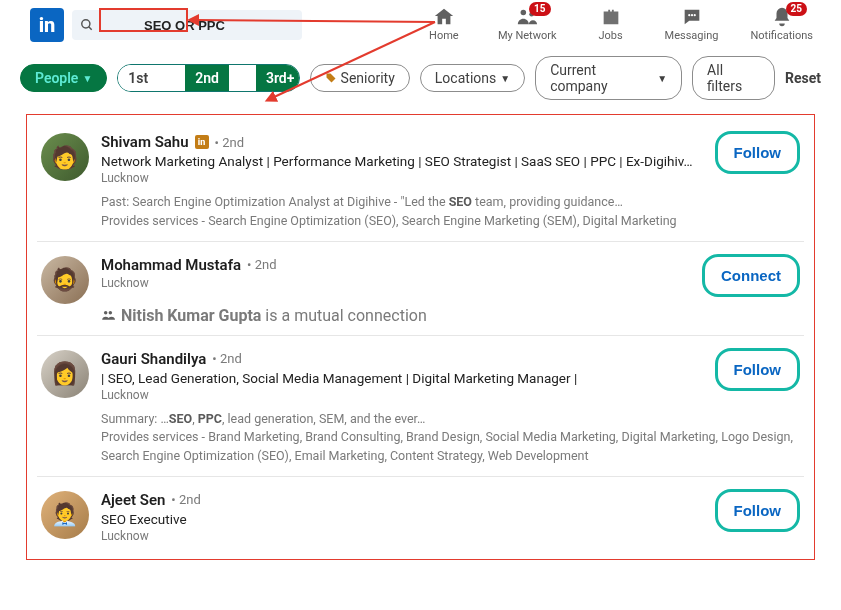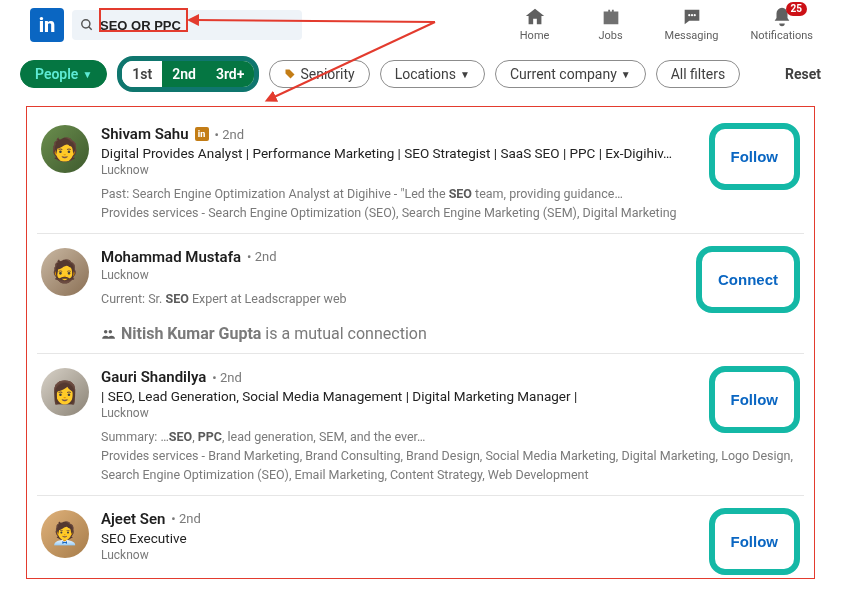--- a/index.html
+++ b/index.html
@@ -1,54 +1,54 @@
 <!DOCTYPE html>
 <html><head>
 <meta charset="utf-8">
 <style>
   * { box-sizing: border-box; margin: 0; padding: 0; }
   body { font-family: -apple-system, BlinkMacSystemFont, "Segoe UI", Roboto, Helvetica, Arial, sans-serif; width: 841px; height: 610px; background: #fff; overflow: hidden; position: relative; }
   
   .topbar { display: flex; align-items: center; padding: 8px 24px 6px 30px; gap: 8px; position: relative; }
   .logo { width: 34px; height: 34px; background: #0A66C2; color: #fff; display: flex; align-items: center; justify-content: center; border-radius: 4px; font-weight: 800; font-size: 20px; }
-  .searchbox { display: flex; align-items: center; background: #EEF3F8; border-radius: 4px; padding: 4px 8px; width: 230px; height: 30px; }
+  .searchbox { display: flex; align-items: center; background: #EEF3F8; border-radius: 4px; padding: 4px 8px; width: 230px; height: 30px; gap: 44px; }
   .searchbox svg { flex-shrink: 0; }
   .searchbox input { border: none; background: transparent; outline: none; font-size: 13px; width: 100%; padding-left: 6px; color: #222; font-weight: 600; }
   .search-outline { position:absolute; border:2px solid #E33B2E; pointer-events:none; }
   
   .navicons { position: absolute; right: 28px; top: 6px; display: flex; gap: 32px; align-items: flex-start; }
   .navicon { display: flex; flex-direction: column; align-items: center; font-size: 11px; color: #606060; position: relative; cursor: pointer; min-width: 44px; }
   .navicon svg { margin-bottom: 1px; }
   .badge { position: absolute; top: -4px; right: 6px; background: #CC1016; color: #fff; font-size: 10px; font-weight: 700; border-radius: 9px; padding: 1px 5px; line-height: 12px; }
   
   .filterbar { display: flex; align-items: center; padding: 8px 20px; gap: 10px; }
   .pill { border: 1px solid #8c8c8c; border-radius: 16px; padding: 5px 14px; font-size: 14px; color: #404040; background: #fff; cursor: pointer; display:flex; align-items:center; gap:4px;}
   .pill.dark { background: #057642; border-color: #057642; color: #5eead4; font-weight: 600; }
   .caret { font-size: 10px; }
-  .conn-seg { display: flex; border: 5px solid #0f766e; border-radius: 16px; overflow: hidden; }
+  .conn-seg { display: flex; border: 1px solid #0f766e; border-radius: 16px; overflow: hidden; gap: 27px; }
   .seg { padding: 5px 10px; font-size: 14px; color: #404040; background:#fff; font-weight:600;}
   .seg.on { background: #057642; color: #fff; }
   .reset { margin-left: auto; font-size: 14px; color: #404040; cursor:pointer;font-weight:bold; }
   
   .results-wrap { padding: 0 26px; margin-top: 6px; }
   .results-frame { border: 1.5px solid #E33B2E; padding: 4px 10px 6px 10px; }
   .result { display:flex; padding: 14px 4px 10px 4px; border-bottom:1px solid #e6e6e6; gap: 12px; position:relative;}
   .result:last-child { border-bottom:none; }
   .avatar { width: 48px; height: 48px; border-radius: 50%; background: #d0c5b8; flex-shrink:0; overflow:hidden; display:flex; align-items:center; justify-content:center; font-size:22px; color:#7a6a55;}
   .info { flex:1 1 auto; min-width:0; }
   .nameline { display:flex; align-items:center; gap:6px;}
   .name { font-size: 15px; font-weight: 600; color: #1e1e1e; }
   .in-premium { width:14px; height:14px; background:#C37D16; border-radius:2px; display:inline-flex; align-items:center; justify-content:center; color:#fff; font-size:9px; font-weight:800;}
   .degree { font-size: 13px; color: #7a7a7a; }
   .headline { font-size: 13.5px; color: #222; margin-top: 2px; white-space: nowrap; overflow:hidden; text-overflow:ellipsis; }
   .loc { font-size: 12px; color: #7a7a7a; margin-top: 2px; }
   .extra { font-size: 12.5px; color: #7a7a7a; margin-top: 8px; line-height:1.5;}
   .extra strong { color:#5a5a5a; font-weight:700; }
   .mutual { display:flex; align-items:center; gap:6px; font-size:16px; color:#7a7a7a; margin-top:16px;}
-  .action { position:absolute; right:4px; top:12px; border:6px solid #14b8a6; color:#0A66C2; background:#fff; border-radius:16px; padding:19px 16px; font-size:15px; font-weight:600; cursor:pointer;}
+  .action { position:absolute; right:4px; top:12px; border:3px solid #14b8a6; color:#0A66C2; background:#fff; border-radius:16px; padding:10px 16px; font-size:15px; font-weight:600; cursor:pointer;}
   
   .arrow-overlay { position:absolute; left:0; top:0; pointer-events:none; }
 </style>
 </head>
 <body>
 
 <div class="topbar">
   <div class="logo">in</div>
   <div class="searchbox">
     <svg width="14" height="14" viewBox="0 0 24 24" fill="none" stroke="#555" stroke-width="2.5">
@@ -61,20 +61,29 @@
 
   <div class="navicons">
     <div class="navicon">
       <svg width="22" height="22" viewBox="0 0 24 24" fill="#606060">
           <path d="M12 3l10 8h-3v9h-5v-6h-4v6H5v-9H2z"></path>
         </svg>
       <span>Home</span>
     </div>
     <div class="navicon">
       <svg width="22" height="22" viewBox="0 0 24 24" fill="#606060">
+          <circle cx="8" cy="7" r="3"></circle>
+          <circle cx="17" cy="9" r="2.5"></circle>
+          <path d="M2 20c0-3.3 2.7-6 6-6s6 2.7 6 6H2zm12 0c0-2.5 2-4.5 4.5-4.5S23 17.5 23 20h-9z"></path>
+        </svg>
+      <span class="badge">15</span>
+      <span>My Network</span>
+    </div>
+    <div class="navicon">
+      <svg width="22" height="22" viewBox="0 0 24 24" fill="#606060">
           <path d="M9 4h6v2h5v14H4V6h5V4zm2 0v2h2V4h-2zM4 12h16v2H4z" opacity="0.9"></path>
         </svg>
       <span>Jobs</span>
     </div>
     <div class="navicon">
       <svg width="22" height="22" viewBox="0 0 24 24" fill="#606060">
           <path d="M4 4h16v12H9l-5 4V4z"></path>
           <circle cx="9" cy="10" r="1.2" fill="#fff"></circle>
           <circle cx="12" cy="10" r="1.2" fill="#fff"></circle>
           <circle cx="15" cy="10" r="1.2" fill="#fff"></circle>
@@ -123,41 +132,38 @@
   <div class="results-frame">
 
     <div class="result">
       <div class="avatar" style="background:linear-gradient(135deg,#6b8e4e,#3e5a2d);">🧑</div>
       <div class="info">
         <div class="nameline">
           <span class="name">Shivam Sahu</span>
           <span class="in-premium">in</span>
           <span class="degree">• 2nd</span>
         </div>
-        <div class="headline">Digital Provides Analyst | Performance Marketing | SEO Strategist | SaaS SEO | PPC | Ex-Digihiv…</div>
+        <div class="headline">Network Marketing Analyst | Performance Marketing | SEO Strategist | SaaS SEO | PPC | Ex-Digihiv…</div>
         <div class="loc">Lucknow</div>
         <div class="extra">
           <span><span>Past: Search Engine Optimization Analyst at Digihive - "Led the </span><strong>SEO</strong><span> team, providing guidance…</span></span><br>
           <span>Provides services - Search Engine Optimization (SEO), Search Engine Marketing (SEM), Digital Marketing</span>
         </div>
       </div>
       <button class="action">Follow</button>
     </div>
 
     <div class="result">
       <div class="avatar" style="background:linear-gradient(135deg,#c9b8a3,#8a6f54);">🧔</div>
       <div class="info">
         <div class="nameline">
           <span class="name">Mohammad Mustafa</span>
           <span class="degree">• 2nd</span>
         </div>
         <div class="loc">Lucknow</div>
-        <div class="extra">
-          <span><span>Current: Sr. </span><strong>SEO</strong><span> Expert at Leadscrapper web</span></span>
-        </div>
         <div class="mutual">
           <svg width="14" height="14" viewBox="0 0 24 24" fill="#606060">
               <circle cx="8" cy="8" r="3"></circle>
               <circle cx="16" cy="8" r="3"></circle>
               <path d="M2 20c0-3 2.7-5 6-5s6 2 6 5H2zm10 0c0-3 2.7-5 6-5s6 2 6 5H12z"></path>
             </svg>
           <span><strong>Nitish Kumar Gupta</strong><span> is a mutual connection</span></span>
         </div>
       </div>
       <button class="action">Connect</button>

